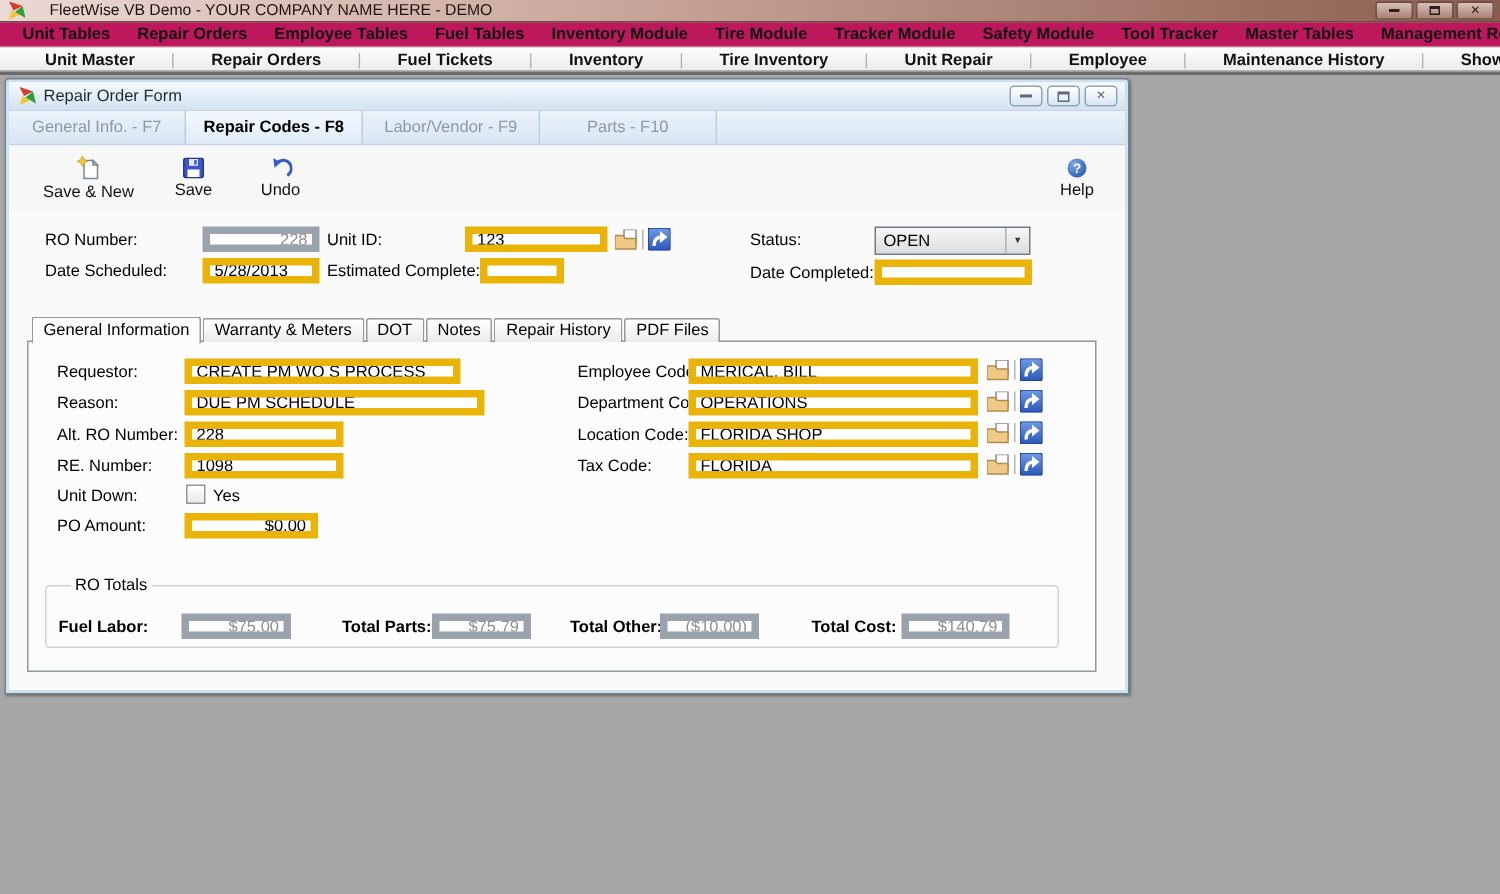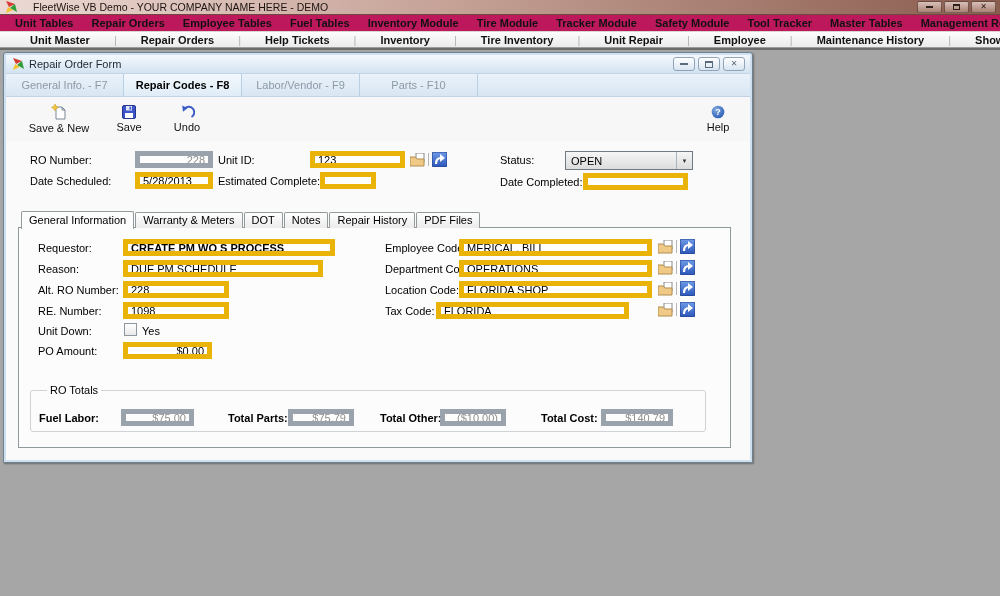--- a/index.html
+++ b/index.html
@@ -155,21 +155,21 @@
     <span class="menu-item">Master Tables</span>
     <span class="menu-item">Management Reports</span>
 
   </div>
 
   <div class="shortcutbar">
     <span class="sc-item">Unit Master</span>
       <span class="sc-sep">|</span>
     <span class="sc-item">Repair Orders</span>
       <span class="sc-sep">|</span>
-    <span class="sc-item">Help Tickets</span>
+    <span class="sc-item">Fuel Tickets</span>
       <span class="sc-sep">|</span>
     <span class="sc-item">Inventory</span>
       <span class="sc-sep">|</span>
     <span class="sc-item">Tire Inventory</span>
       <span class="sc-sep">|</span>
     <span class="sc-item">Unit Repair</span>
       <span class="sc-sep">|</span>
     <span class="sc-item">Employee</span>
       <span class="sc-sep">|</span>
     <span class="sc-item">Maintenance History</span>
@@ -252,21 +252,21 @@
                 </svg>
               </span>
             <span class="ibar"></span>
             <span class="iconbtn">
                 <svg width="15" height="15" viewBox="0 0 15 15">
                   <use href="#jumpicon"></use>
                 </svg>
               </span>
           </span>
           <span class="lbl" style="left:494px; top:11px">Status:</span>
-          <div class="combo" style="left:559px; top:10px; width:128px">
+          <div class="combo" style="left:577px; top:10px; width:104px">
             <span class="combo-val">OPEN</span>
             <span class="combo-arrow">▼</span>
           </div>
 
           <span class="lbl" style="left:24px; top:32px">Date Scheduled:</span>
           <input class="tb" style="left: 129px; top: 31px; width: 78px;" value="5/28/2013">
           <span class="lbl" style="left:212px; top:32px">Estimated Complete:</span>
           <input class="tb" style="left: 314px; top: 31px; width: 56px;" value="">
           <span class="lbl" style="left:494px; top:33px">Date Completed:</span>
           <input class="tb" style="left: 577px; top: 32px; width: 105px;" value="">
@@ -276,21 +276,21 @@
               <div class="dtab active">General Information</div>
               <div class="dtab">Warranty &amp; Meters</div>
               <div class="dtab">DOT</div>
               <div class="dtab">Notes</div>
               <div class="dtab">Repair History</div>
               <div class="dtab">PDF Files</div>
             </div>
             <div class="dpanel"></div>
 
             <span class="lbl" style="left:20px; top:30px">Requestor:</span>
-            <input class="tb" style="left: 105px; top: 29px; width: 212px; font-weight: bold;" value="CREATE PM WO S PROCESS">
+            <input class="tb" style="left: 105px; top: 29px; width: 184px;" value="CREATE PM WO S PROCESS">
             <span class="lbl" style="left:20px; top:51px">Reason:</span>
             <input class="tb" style="left: 105px; top: 50px; width: 200px;" value="DUE PM SCHEDULE">
             <span class="lbl" style="left:20px; top:72px">Alt. RO Number:</span>
             <input class="tb" style="left: 105px; top: 71px; width: 106px;" value="228">
             <span class="lbl" style="left:20px; top:93px">RE. Number:</span>
             <input class="tb" style="left: 105px; top: 92px; width: 106px;" value="1098">
             <span class="lbl" style="left:20px; top:113px">Unit Down:</span>
             <span class="cb" style="left:106px; top:113px"></span>
             <span class="lbl" style="left:124px; top:113px">Yes</span>
             <span class="lbl" style="left:20px; top:133px">PO Amount:</span>
@@ -335,21 +335,21 @@
                   </svg>
                 </span>
               <span class="ibar"></span>
               <span class="iconbtn">
                   <svg width="15" height="15" viewBox="0 0 15 15">
                     <use href="#jumpicon"></use>
                   </svg>
                 </span>
             </span>
             <span class="lbl" style="left:367px; top:93px">Tax Code:</span>
-            <input class="tb" style="left: 418px; top: 92px; width: 193px;" value="FLORIDA">
+            <input class="tb" style="left: 441px; top: 92px; width: 193px;" value="FLORIDA">
             <span class="field-icons" style="left:640px; top:92px">
               <span class="iconbtn">
                   <svg width="15" height="14" viewBox="0 0 15 14">
                     <use href="#lookupicons"></use>
                   </svg>
                 </span>
               <span class="ibar"></span>
               <span class="iconbtn">
                   <svg width="15" height="15" viewBox="0 0 15 15">
                     <use href="#jumpicon"></use>

